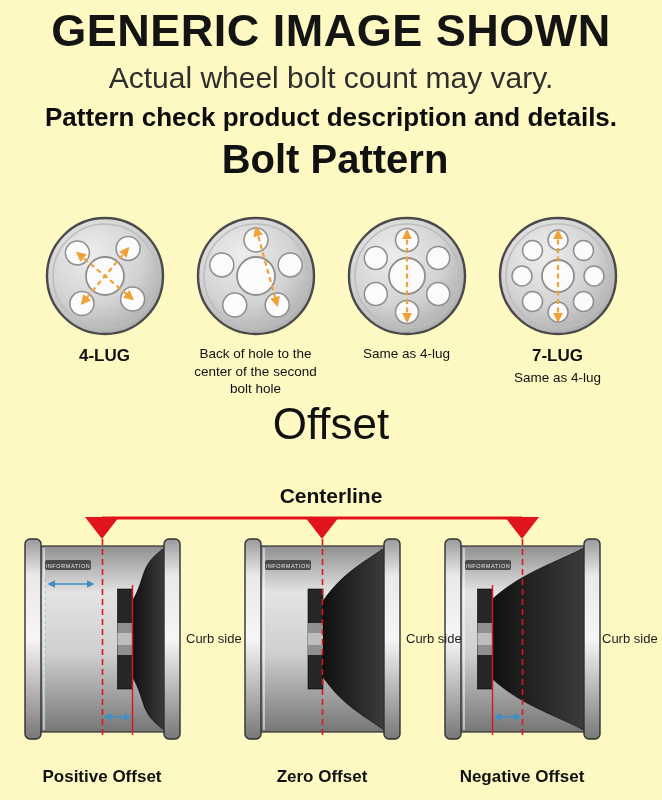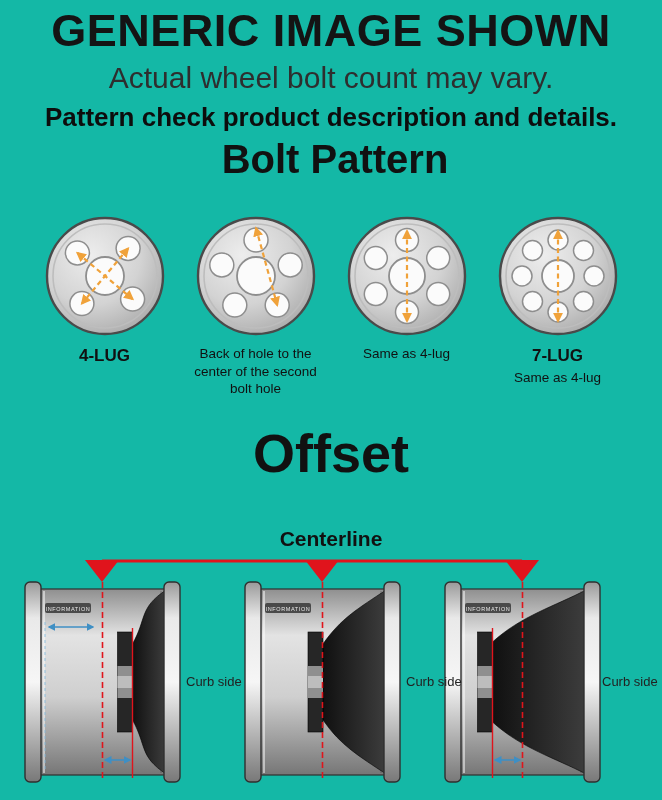--- a/index.html
+++ b/index.html
@@ -1,26 +1,26 @@
 <!DOCTYPE html>
 <html><head>
 <meta charset="utf-8">
 <style>
   html,body { margin:0; padding:0; background:#ffffff; }
   body { font-family:"Liberation Sans", sans-serif; color:#111; }
-  .page { position:relative; width:662px; height:800px; margin:0 auto; background:#14b8a6; overflow:hidden; text-align:center; }
+  .page { position:relative; width:662px; height:800px; margin:0 auto; background:#fef9c3; overflow:hidden; text-align:center; }
   .title { font-size:45px; font-weight:800; letter-spacing:.5px; margin:6px 0 0; color:#141414; line-height:1.1; }
   .subtitle { font-size:30px; font-weight:400; color:#2e2e2e; margin-top:5px; line-height:1.1; }
   .note { font-size:26px; font-weight:700; color:#0d0d0d; margin-top:9px; line-height:1.1; }
   .bp-title { font-size:40px; font-weight:700; margin-top:6px; line-height:1.1;padding-left:8px; }
   .lug-row { display:flex; justify-content:center; gap:0; margin-top:8px; padding:0 28px; }
   .lug-col { width:151px; }
   .lug-label { font-size:17px; font-weight:700; margin-top:4px; }
   .lug-desc { font-size:13.5px; line-height:1.28; margin-top:3px; padding:0 14px; }
-  .offset-title { font-size:54px; font-weight:700; margin-top:28px; line-height:1.05; }
+  .offset-title { font-size:44px; font-weight:400; margin-top:4px; line-height:1.05; }
   .centerline { font-size:21px; font-weight:600; margin-top:2px; line-height:1.1; }
   .offset-canvas { position:relative; width:604px; height:252px; margin-top:6px; }
   .offset-canvas svg { position:absolute; top:0; left:0; }
   .curb { position:absolute; top:118px; font-size:13px; color:#222; white-space:nowrap; }
   .curb.c1 { left:186px; } .curb.c2 { left:406px; } .curb.c3 { left:602px; }
   .offset-names { position:relative; height:26px; margin-top:2px; }
   .offset-name { position:absolute; top:0; width:180px; text-align:center; font-size:17px; font-weight:700; }
   .offset-name.n1 { left:12px; } .offset-name.n2 { left:232px; } .offset-name.n3 { left:432px; }
 </style>
 </head>

